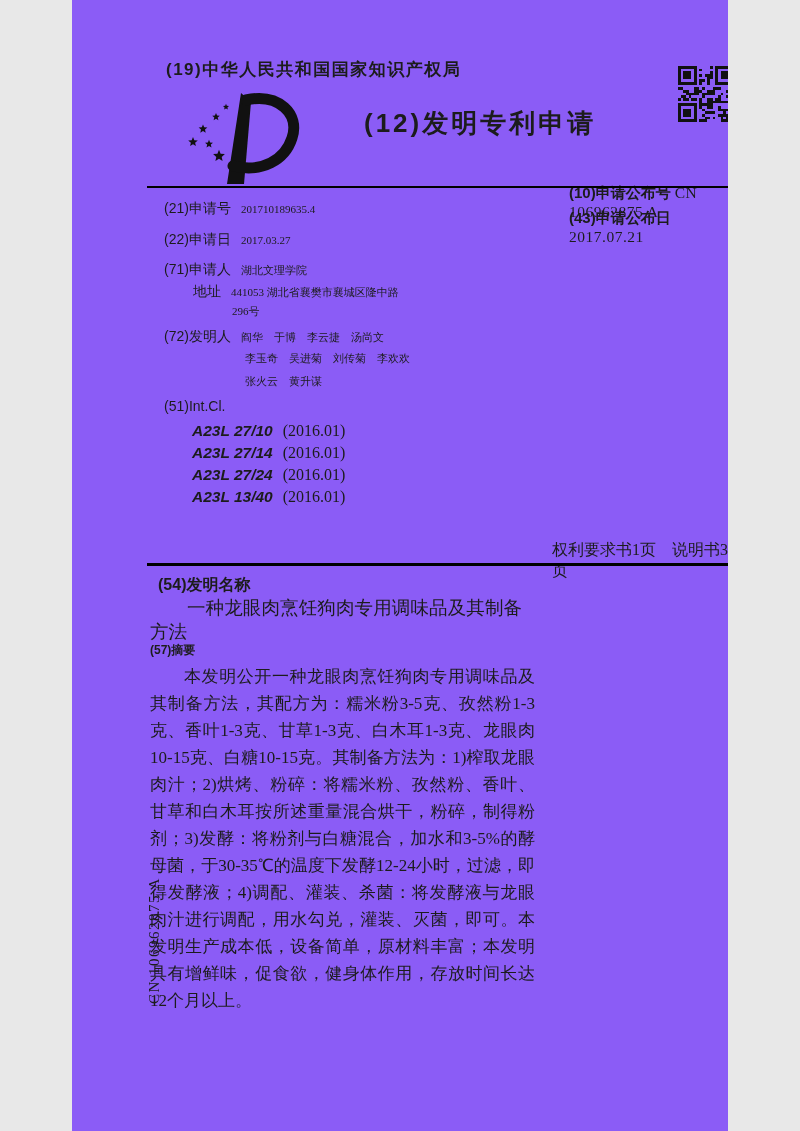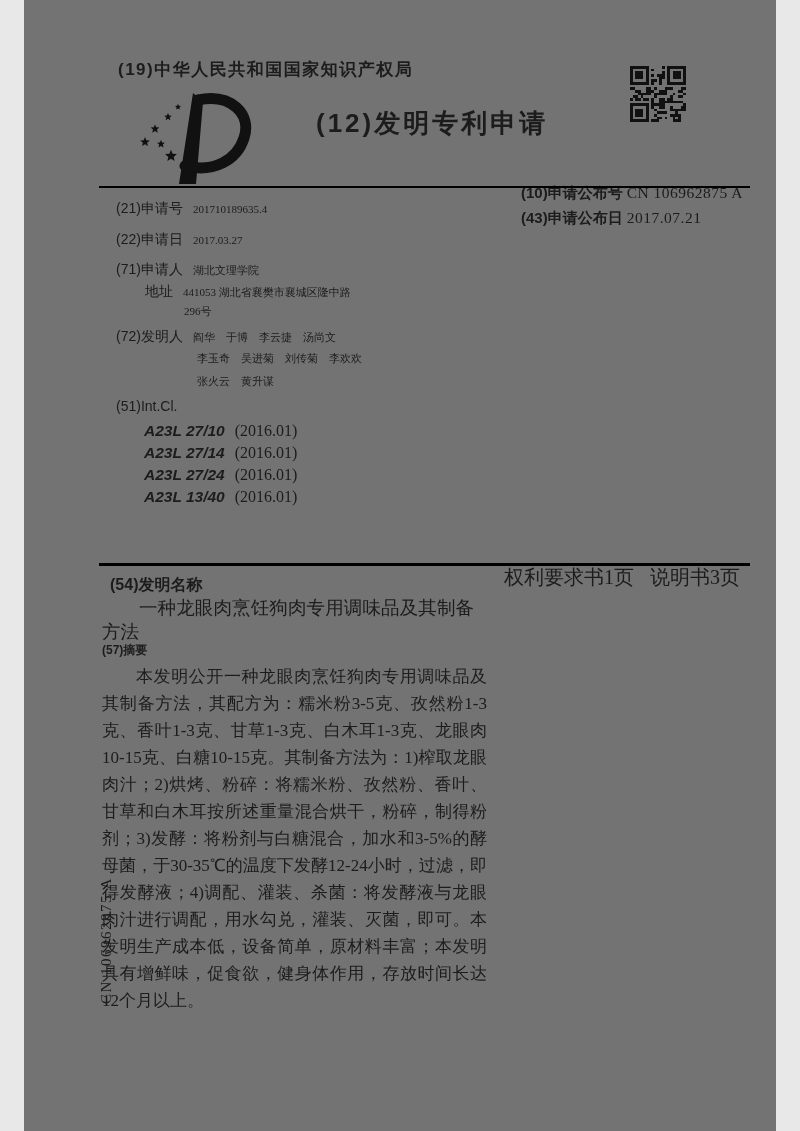--- a/index.html
+++ b/index.html
@@ -1,18 +1,18 @@
 <!DOCTYPE html>
 <html><head>
 <meta charset="utf-8">
 <style>
   html,body { margin:0; padding:0; background:#e8e8e8; }
   .page {
-    position:relative; width:752px; height:1131px; margin:0 auto;
-    background:#737373; overflow:hidden;
+    position:relative; width:656px; height:1131px; margin:0 auto;
+    background:#8b5cf6; overflow:hidden;
     font-family:"Liberation Serif", serif; color:#1c1c1c;
   }
   .abs { position:absolute; }
   .sans { font-family:"Liberation Sans", sans-serif; }
   .b { font-weight:bold; }
 
   
   .office-line { left:94px; top:58px; font-size:17px; letter-spacing:1.5px; }
   .logo-wrap { left:104px; top:90px; width:130px; height:98px; }
   .doc-type { left:292px; top:106px; font-size:26px; letter-spacing:3px; }
@@ -37,21 +37,21 @@
   .r72 { left:92px; top:327px; }
   .rinv2 { left:173px; top:351px; }
   .rinv3 { left:173px; top:374px; }
   .r51 { left:92px; top:398px; }
   .ipc-row { left:120px; font-size:16px; }
   .ipc-row .code { font-family:"Liberation Sans",sans-serif; font-weight:bold; font-style:italic; font-size:15.5px; margin-right:10px; }
   .ipc0 { top:422px; } .ipc1 { top:444px; } .ipc2 { top:466px; } .ipc3 { top:488px; }
   .gap { display:inline-block; width:10px; }
 
   
-  .pages-info { left:480px; top:564px; font-size:20px; }
+  .pages-info { left:480px; top:540px; font-size:16px; }
   .pages-info span { margin-right:16px; }
   .pages-info span:last-child { margin-right:0; }
 
   
   .sec54 { left:78px; top:575px; font-size:16px;margin-left:8px; }
   .title-text { left:78px; top:597px; width:372px; font-size:18.5px; line-height:23.5px; text-indent:37px; text-align:justify; }
   .sec57 { left:78px; top:642px; font-size:12px; }
   .abstract { left:78px; top:663px; width:385px; font-size:17px; line-height:27px; text-indent:34px; text-align:justify; }
 
   

